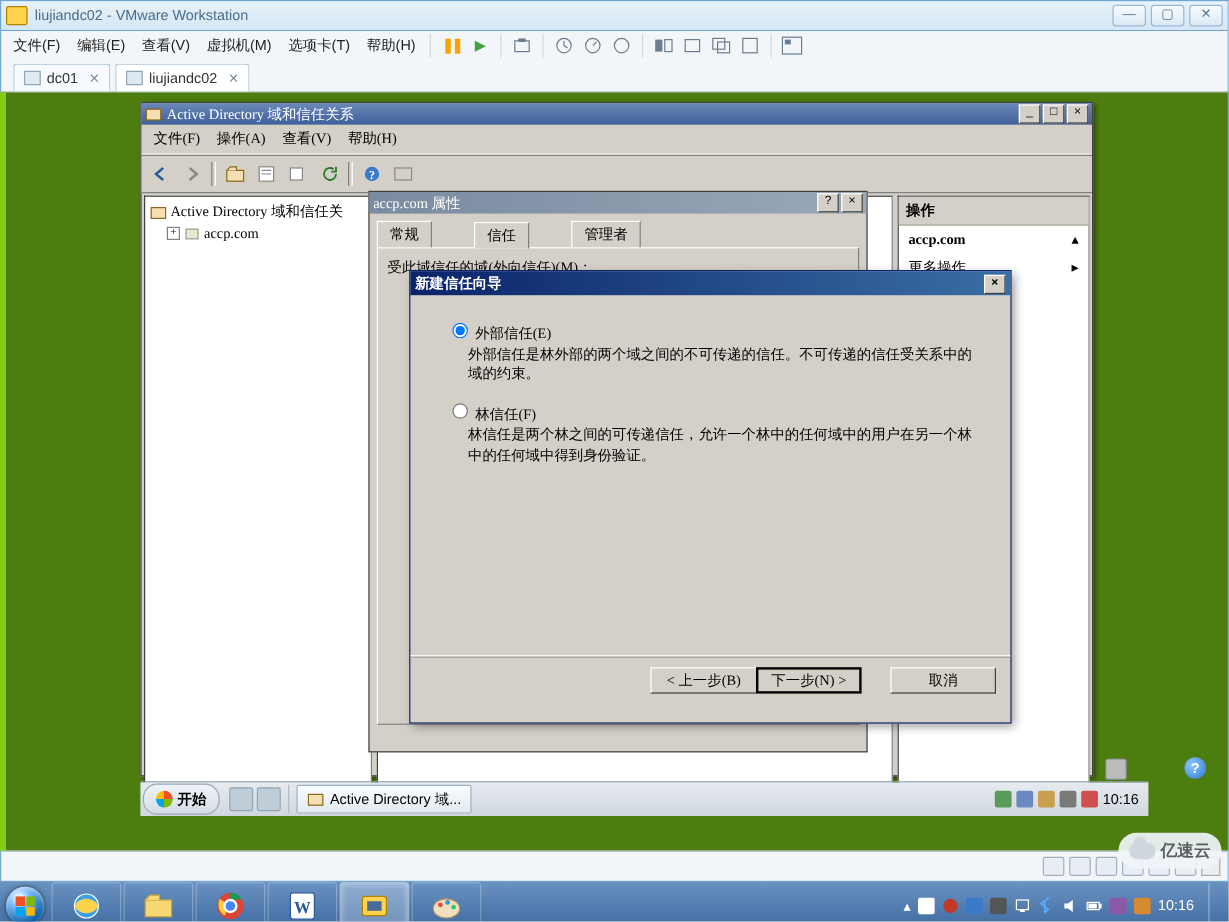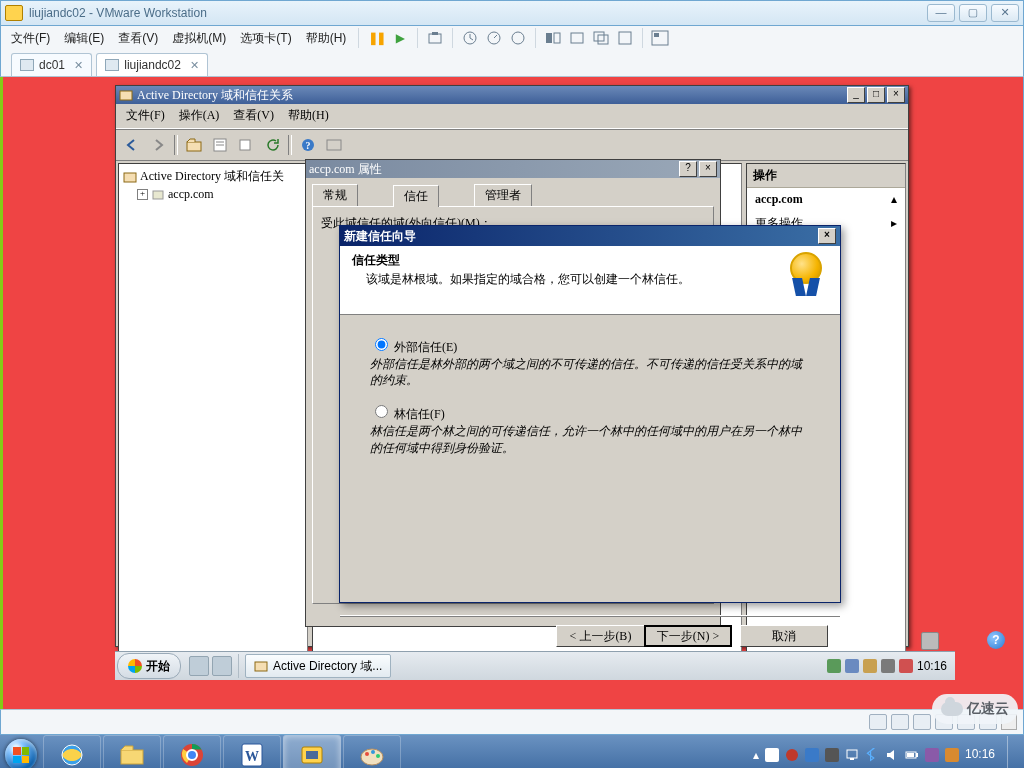--- a/index.html
+++ b/index.html
@@ -18,21 +18,21 @@
   .outer-menubar .tbtn { width: 22px; height: 20px; display:flex; align-items:center; justify-content:center; color:#6a7e90; border-radius:2px; }
   .outer-menubar .pause-btn { color:#f7a400; font-weight:bold; letter-spacing:-2px; }
   .outer-menubar .play-btn { color:#3fa23f; }
 
   .vm-tabs { height: 26px; background: #f3f6f9; border-left:1px solid #6fa7d1; border-right:1px solid #6fa7d1; border-bottom:1px solid #b0c4d4; display:flex; align-items:flex-end; padding:0 10px; gap:4px; }
   .vm-tab { height:22px; border:1px solid #b0c4d4; border-bottom:none; border-radius:3px 3px 0 0; background:#f7fbff; padding:0 8px; display:flex; align-items:center; gap:5px; font-size:12px; color:#333; }
   .vm-tab.active { background:#fff; }
   .vm-tab .x { color:#7a8fa0; font-size:11px; margin-left:4px; }
   .vm-tab .mini { width:12px; height:10px; border:1px solid #8fa7b8; background:#dfe9f1; }
 
-  .vm-viewport { position:relative; height: calc(768px - 24px - 24px - 26px - 22px - 40px); background:#ef4444; border-left:3px solid #84cc16; border-right:1px solid #6fa7d1; }
+  .vm-viewport { position:relative; height: calc(768px - 24px - 24px - 26px - 22px - 40px); background:#4d7c0f; border-left:5px solid #84cc16; border-right:1px solid #6fa7d1; }
   .outer-status { height:20px; background:#f3f6f9; border:1px solid #6fa7d1; border-top:1px solid #b0c4d4; padding:2px 6px; color:#333; font-size:12px; display:flex; align-items:center; position: relative; }
 
   
   .guest-window { position:absolute; left:112px; top:8px; width:792px; height:560px; background:#d4d0c8; border:1px solid #404040; box-shadow:2px 2px 4px rgba(0,0,0,0.5); font-family: "SimSun", Tahoma; }
   .classic-title { height:18px; background:linear-gradient(#6b89b8,#3e5f98); color:#fff; display:flex; align-items:center; padding:0 3px; font-size:12px; }
   .classic-title .ico { width:14px; height:14px; margin-right:4px; display:inline-flex; align-items:center; justify-content:center; }
   .classic-title .spacer { flex:1; }
   .classic-title .tb { width:16px; height:14px; background:#d4d0c8; border:1px solid #fff; border-right-color:#404040; border-bottom-color:#404040; margin-left:2px; text-align:center; line-height:12px; color:#000; font-family:Arial; font-size:10px; }
 
   .classic-menubar { height:20px; background:#d4d0c8; border-bottom:1px solid #fff; padding:2px 4px; display:flex; gap:2px; }
@@ -53,37 +53,37 @@
 
   
   .props-dialog { position:absolute; left:302px; top:82px; width:414px; height:466px; background:#d4d0c8; border:1px solid #404040; font-family:"SimSun",Tahoma; z-index:5; }
   .tabset { margin:6px 6px 0 6px; display:flex;gap:36px; }
   .tab { border:1px solid #808080; border-bottom:none; border-top-color:#fff; border-left-color:#fff; padding:2px 10px; background:#d4d0c8; margin-right:-1px; position:relative; }
   .tab.active { background:#d4d0c8; z-index:2; top:1px; }
   .tab-body { margin:0 6px 6px 6px; border:1px solid #fff; border-right-color:#808080; border-bottom-color:#808080; height:380px; background:#d4d0c8; padding:8px; }
 
   
   .wizard { position:absolute; left:336px; top:148px; width:500px; height:376px; background:#d4d0c8; border:1px solid #0a246a; box-shadow:3px 3px 8px rgba(0,0,0,0.4); z-index:10; font-family:"SimSun",Tahoma; }
-  .wiz-title { height:18px; background:linear-gradient(90deg,#0a246a,#3a6ea5); color:#fff; padding:1px 4px; display:flex; align-items:center; font-weight:bold; font-size:12px; }
+  .wiz-title { height:18px; background:linear-gradient(90deg,#0a246a,#3a6ea5); color:#fff; padding:1px 4px; display:flex; align-items:flex-end; font-weight:bold; font-size:12px; }
   .wiz-title .spacer { flex:1; }
   .wiz-title .xb { width:16px; height:14px; background:#d4d0c8; border:1px solid #fff; border-right-color:#404040; border-bottom-color:#404040; text-align:center; line-height:12px; color:#000; font-size:10px; font-family:Arial; }
   .wiz-header { background:#fff; height:56px; border-bottom:1px solid #808080; padding:6px 12px; position:relative; }
   .wiz-header .t1 { font-weight:bold; }
   .wiz-header .t2 { margin-left:14px; margin-top:2px; }
   .ribbon-icon { position:absolute; right:12px; top:6px; width:44px; height:44px; }
   .ribbon-icon .circle { width:28px; height:28px; border-radius:50%; background:radial-gradient(circle at 35% 35%, #ffe28a, #f5b400 60%, #c98e00); margin:0 auto; border:2px solid #d9a300; }
   .ribbon-icon .rib { position:absolute; width:10px; height:18px; background:#1550a8; bottom:0; }
   .ribbon-icon .rib.l { left:10px; transform:skewX(12deg); }
   .ribbon-icon .rib.r { right:10px; transform:skewX(-12deg); }
   .wiz-body { padding:20px 30px; height: calc(100% - 18px - 56px - 42px); }
   .wiz-body .intro { margin-bottom:16px; }
   .opt { margin-bottom:14px; }
   .opt label { display:inline; }
-  .opt .desc { line-height:1.35;font-style:italic; }
-  .wiz-buttons { height:40px; border-top:1px solid #fff; box-shadow:inset 0 1px 0 #808080; display:flex; align-items:center; justify-content:flex-end; padding-right:12px; gap:8px; }
+  .opt .desc { margin-left:18px; line-height:1.35; }
+  .wiz-buttons { height:40px; border-top:1px solid #fff; box-shadow:inset 0 1px 0 #808080; display:flex; align-items:center; justify-content:flex-end; padding-right:12px; gap:24px; }
   .wiz-buttons button { width:88px; height:22px; background:#d4d0c8; border:1px solid #404040; border-top-color:#fff; border-left-color:#fff; font-family:"SimSun"; font-size:12px; }
   .wiz-buttons button.default { border:2px solid #000; padding:0; }
   .wiz-buttons .pair { display:flex; }
   .wiz-buttons .pair button:first-child { border-right:none; }
 
   
   .guest-taskbar { position:absolute; left:112px; top:574px; width:840px; height:28px; background:linear-gradient(#e6ebf0,#cfd7de); border-top:1px solid #8fa0ae; display:flex; align-items:center; font-size:12px; }
   .start-btn { width:62px; height:24px; margin:2px; border-radius:12px; background:linear-gradient(#f0f4f8,#d4dce4); border:1px solid #9aaab8; display:flex; align-items:center; justify-content:center; gap:4px; font-weight:bold; }
   .start-orb { width:14px; height:14px; border-radius:50%; background:conic-gradient(#f25022 0 25%, #7fba00 0 50%, #00a4ef 0 75%, #ffb900 0 100%); }
   .qlaunch { display:flex; gap:3px; padding:0 6px; border-right:1px solid #b0bcc6; height:24px; align-items:center; }
@@ -327,29 +327,20 @@
         <div style="color:#000;">受此域信任的域(外向信任)(M)：</div>
       </div>
     </div>
 
     <div class="wizard">
       <div class="wiz-title">
         <span>新建信任向导</span>
         <span class="spacer"></span>
         <span class="xb">×</span>
       </div>
-      <div class="wiz-header">
-        <div class="t1">信任类型</div>
-        <div class="t2">该域是林根域。如果指定的域合格，您可以创建一个林信任。</div>
-        <div class="ribbon-icon">
-          <div class="circle"></div>
-          <div class="rib l"></div>
-            <div class="rib r"></div>
-        </div>
-      </div>
       <div class="wiz-body">
         <div class="opt">
           <input type="radio" name="trust" checked="" style="">
           <label>外部信任(E)</label>
           <div class="desc">外部信任是林外部的两个域之间的不可传递的信任。不可传递的信任受关系中的域的约束。</div>
         </div>
         <div class="opt">
           <input type="radio" name="trust" style="">
           <label>林信任(F)</label>
           <div class="desc">林信任是两个林之间的可传递信任，允许一个林中的任何域中的用户在另一个林中的任何域中得到身份验证。</div>

